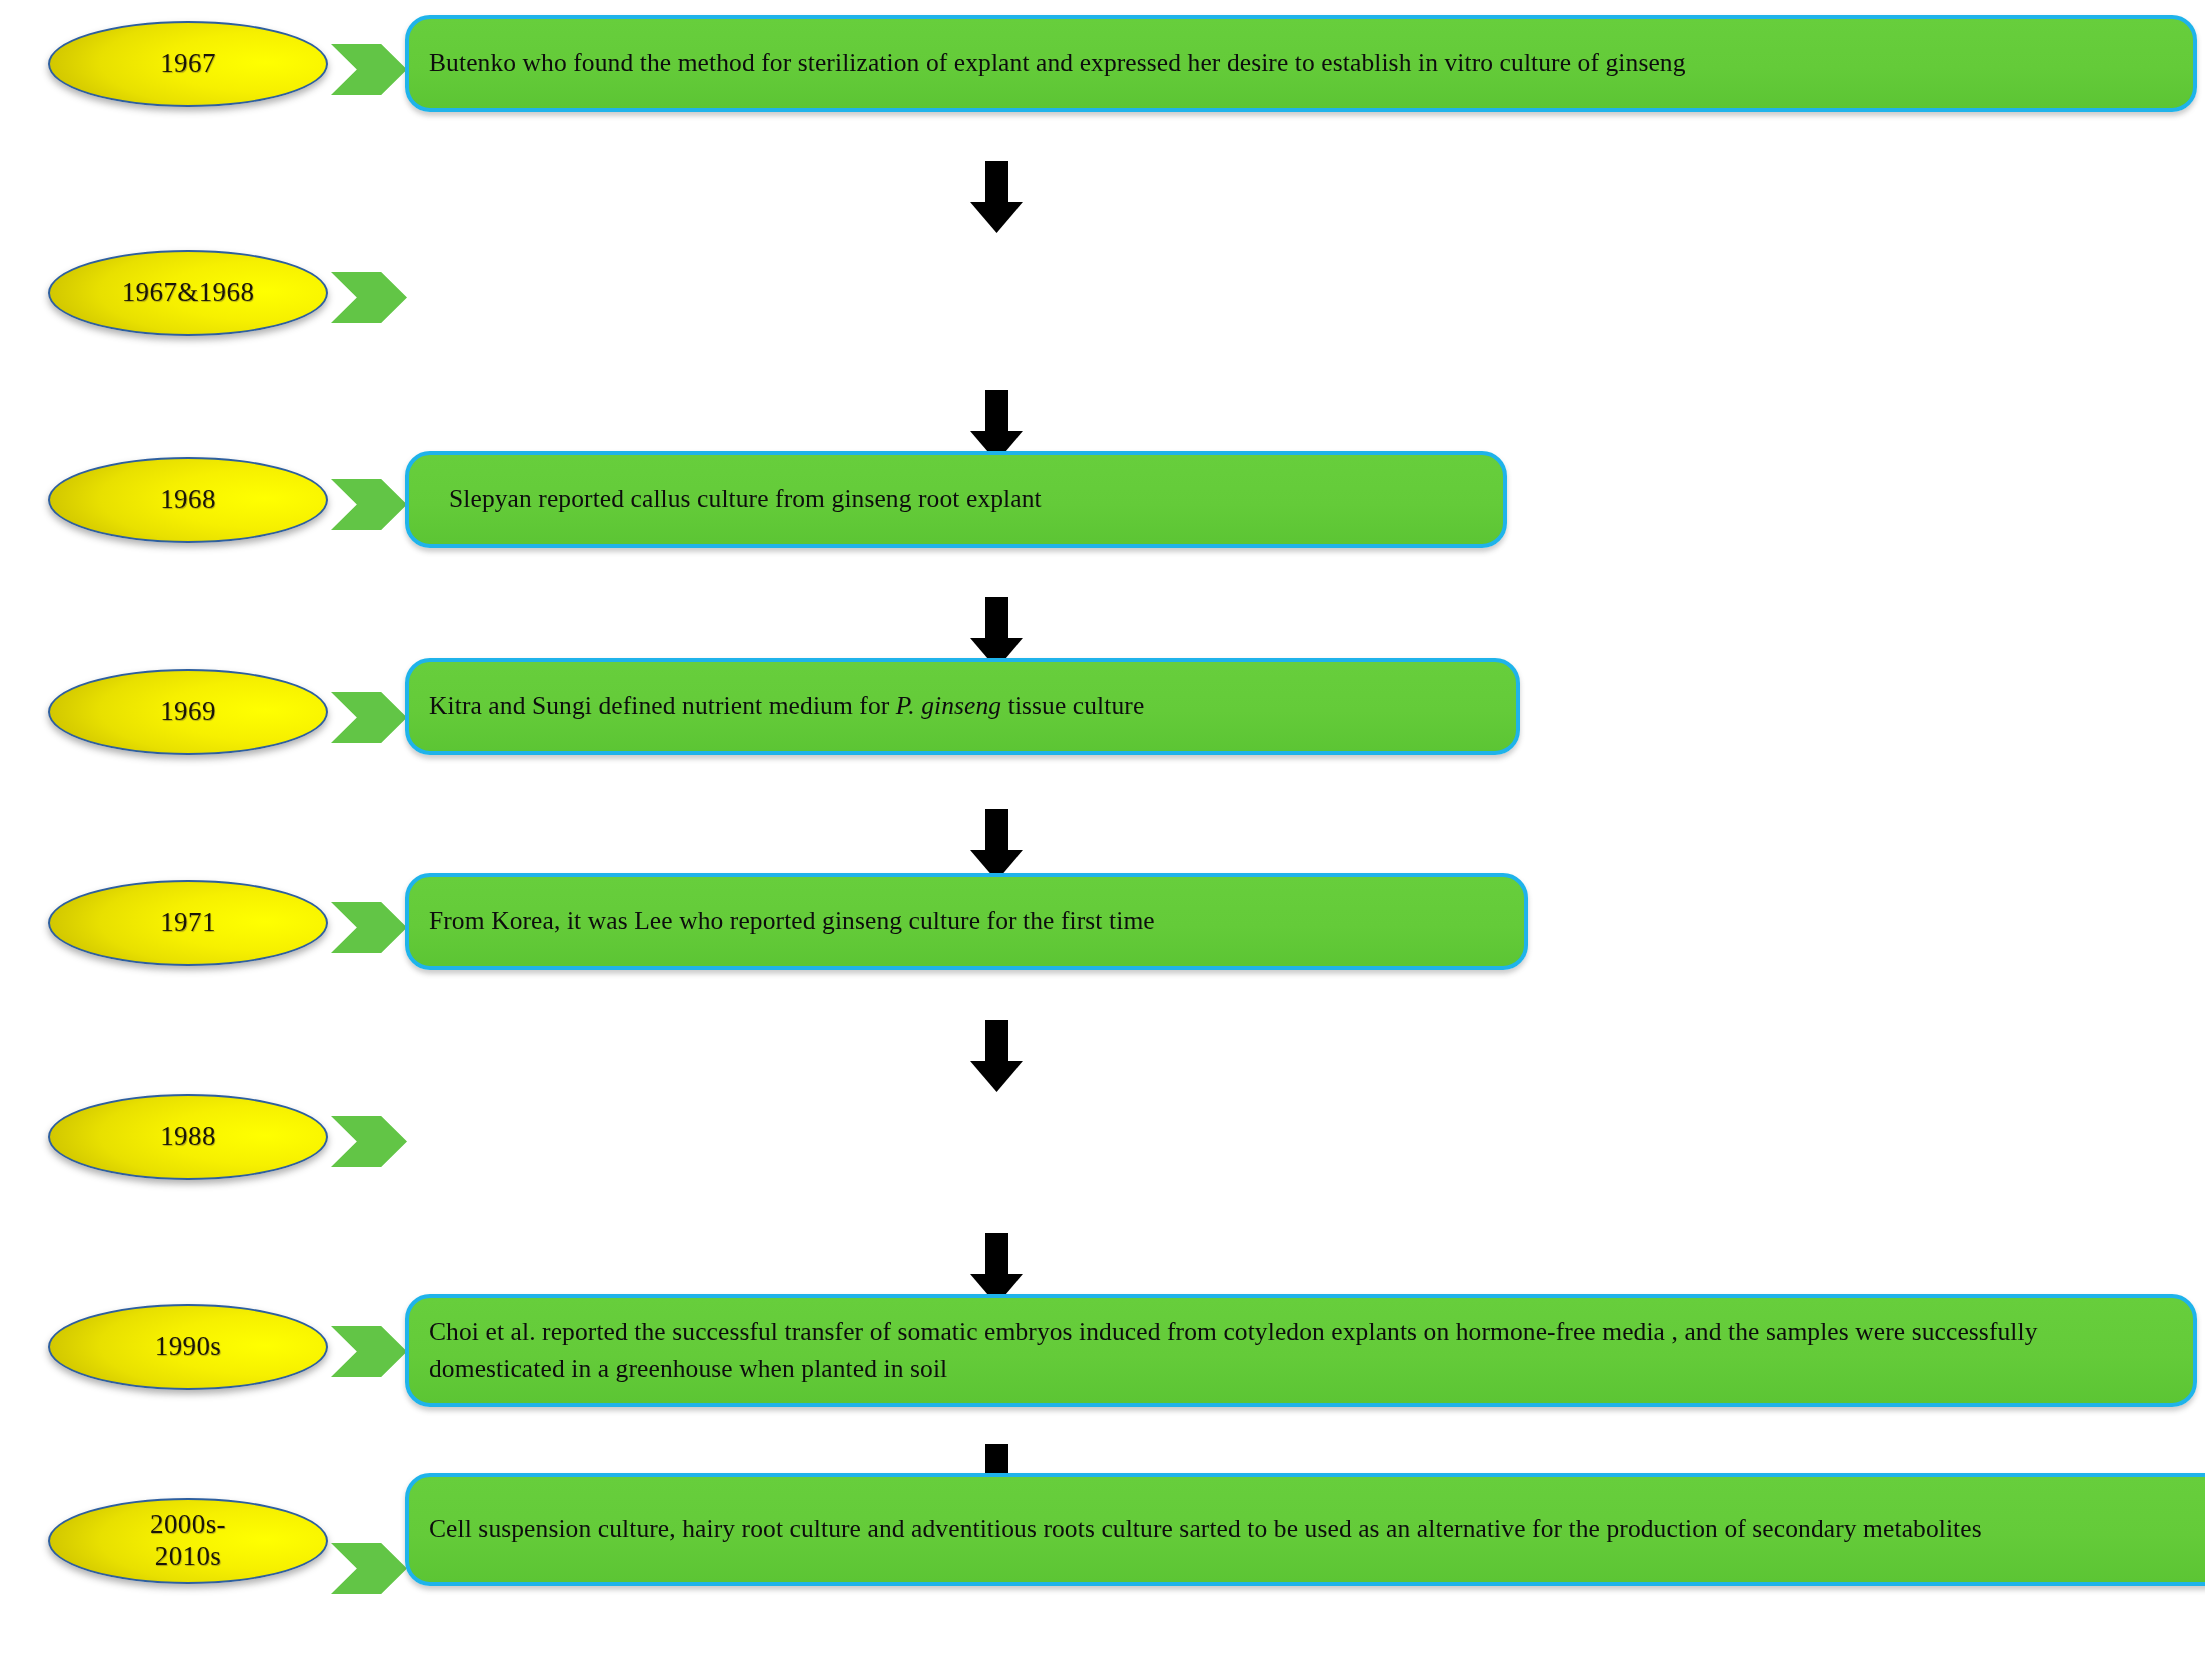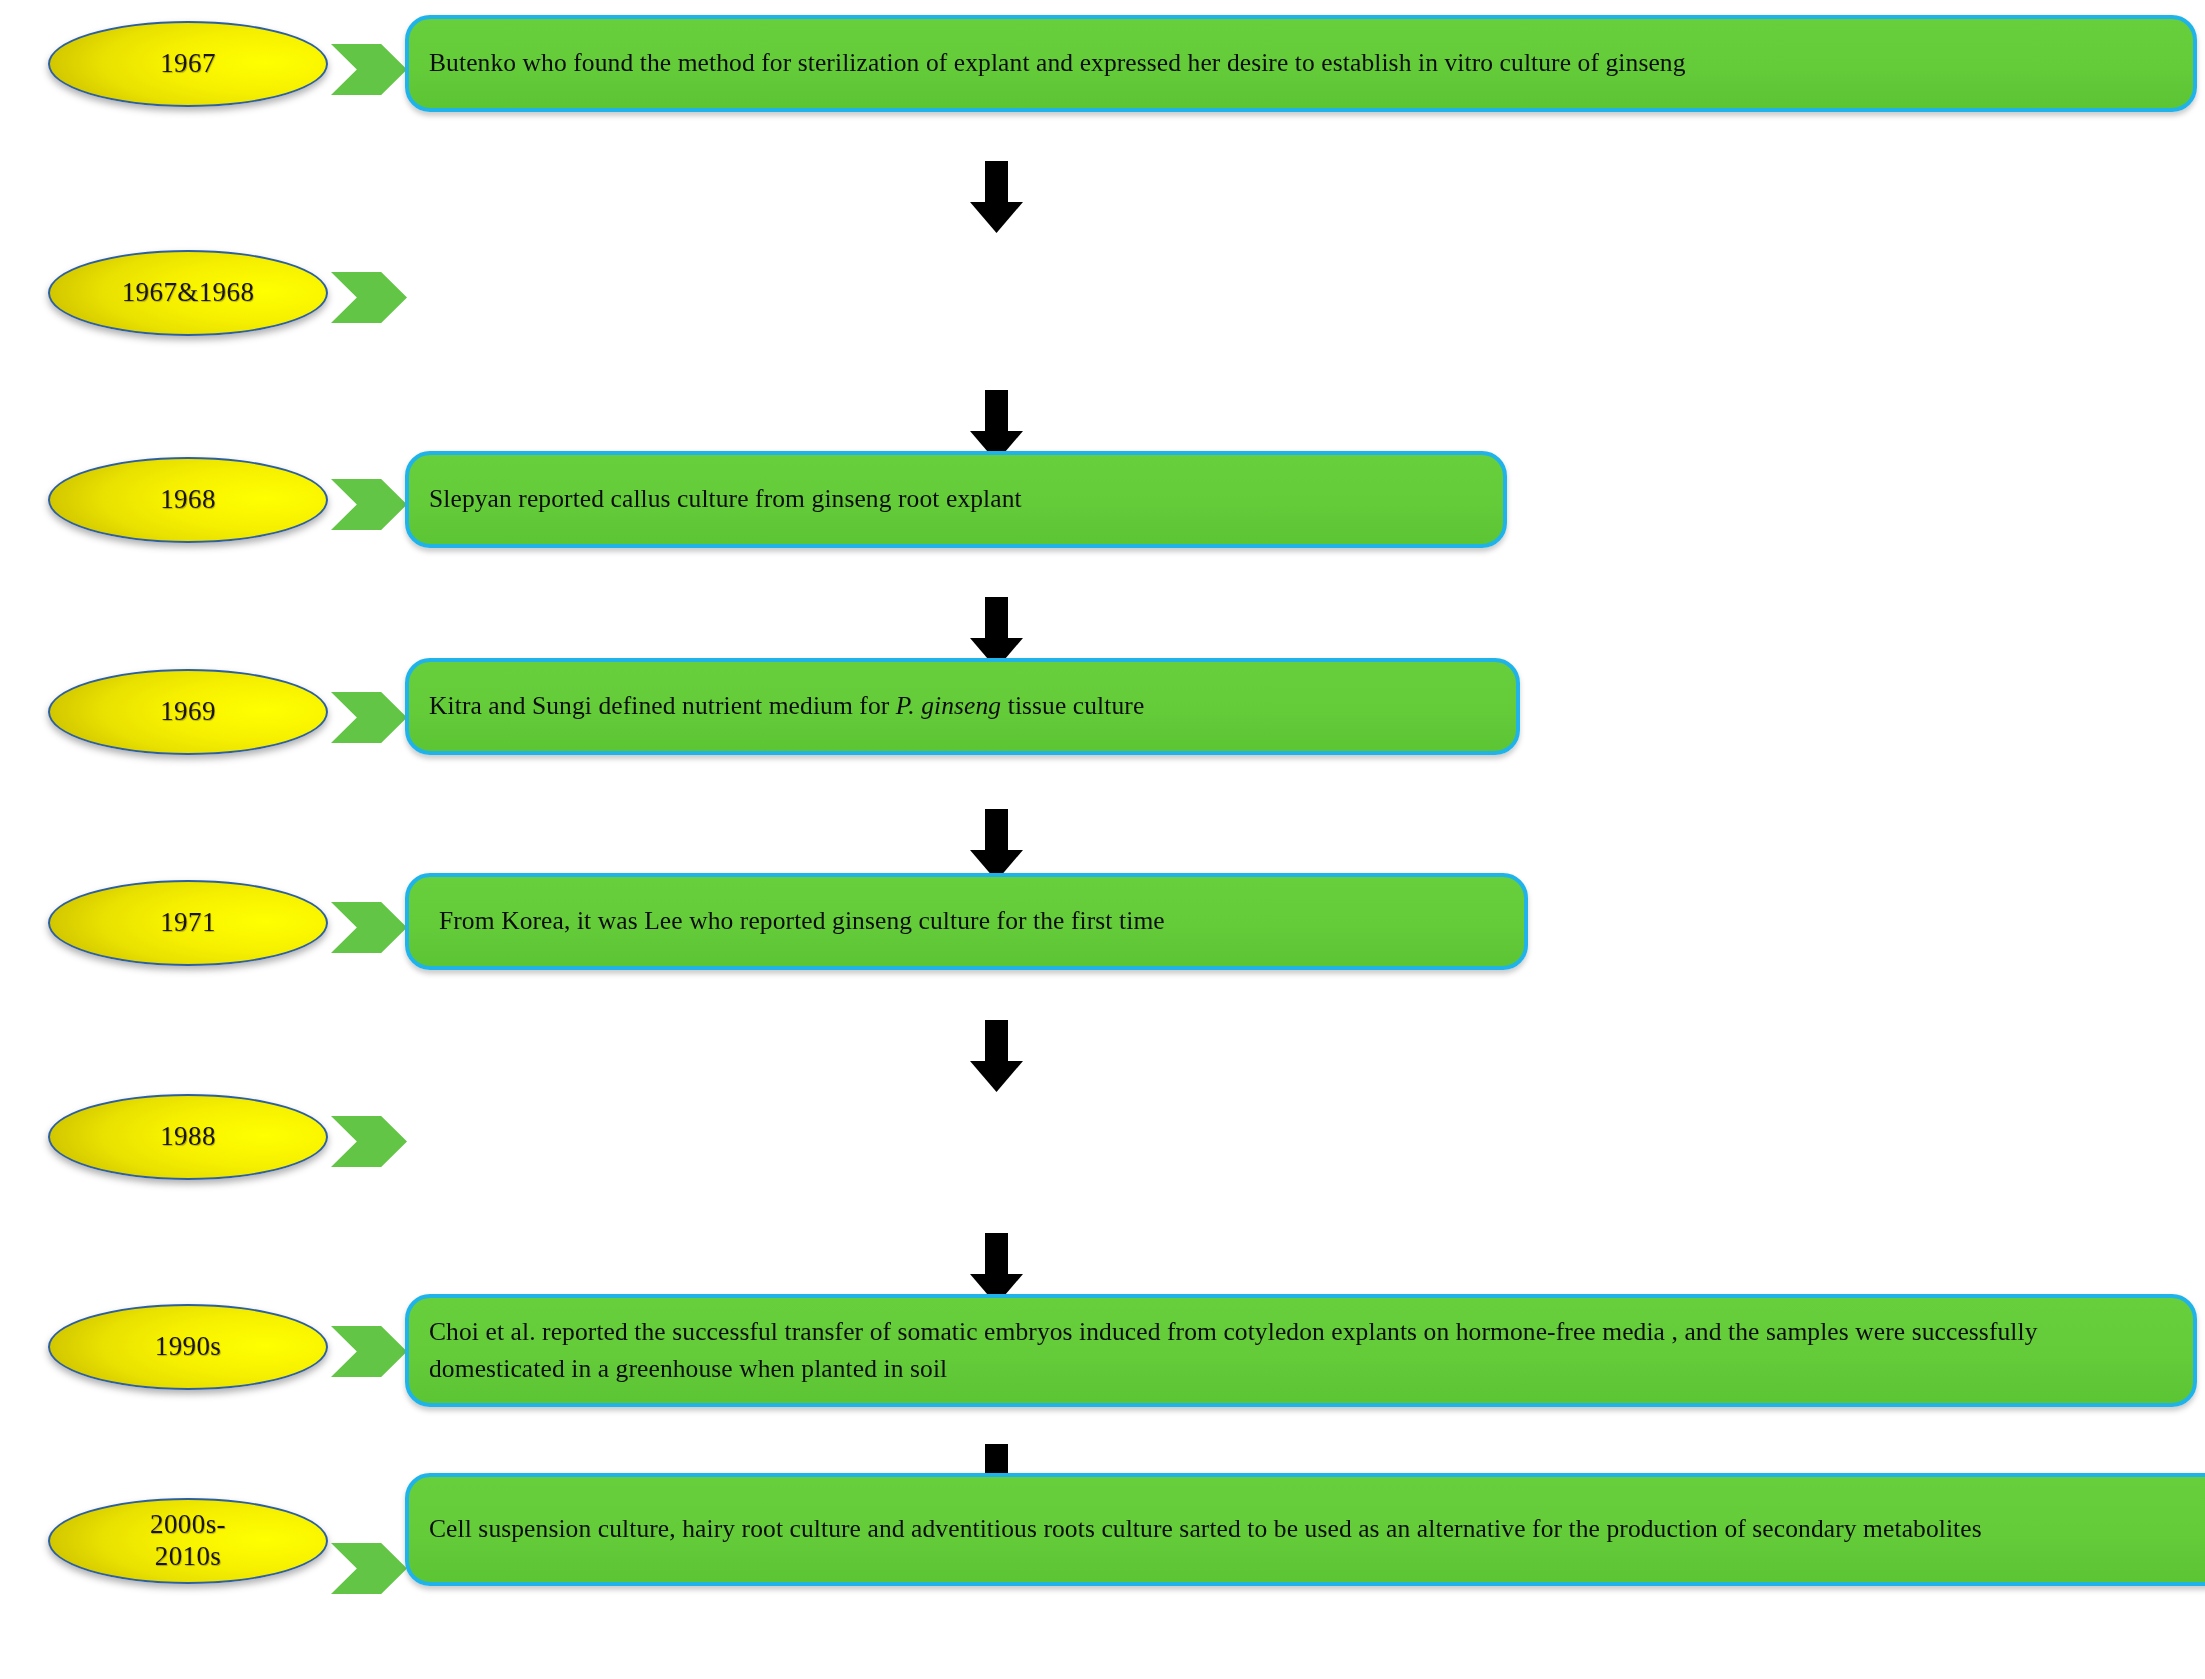--- a/index.html
+++ b/index.html
@@ -142,21 +142,21 @@
     <div class="chev" style="top: 272px;"></div>
     <div class="downarrow" style="top: 390px;">
       <div class="shaft"></div>
       <div class="head"></div>
     </div>
     <div class="ellipse-wrap" style="top: 457px; width: 280px; height: 86px;">
       <div class="ellipse"></div>
       <div class="ellipse-label">1968</div>
     </div>
     <div class="chev" style="top: 479px;"></div>
-    <div class="greenbox" style="top: 451px; width: 1102px; height: 97px;">
+    <div class="greenbox" style="top: 451px; width: 1102px; height: 97px; padding-left: 20px;">
       <span class="txt">Slepyan reported callus culture from ginseng root explant</span>
     </div>
     <div class="downarrow" style="top: 597px;">
       <div class="shaft"></div>
       <div class="head"></div>
     </div>
     <div class="ellipse-wrap" style="top: 669px; width: 280px; height: 86px;">
       <div class="ellipse"></div>
       <div class="ellipse-label">1969</div>
     </div>
@@ -166,21 +166,21 @@
     </div>
     <div class="downarrow" style="top: 809px;">
       <div class="shaft"></div>
       <div class="head"></div>
     </div>
     <div class="ellipse-wrap" style="top: 880px; width: 280px; height: 86px;">
       <div class="ellipse"></div>
       <div class="ellipse-label">1971</div>
     </div>
     <div class="chev" style="top: 902px;"></div>
-    <div class="greenbox" style="top: 873px; width: 1123px; height: 97px; padding-left: 10px;">
+    <div class="greenbox" style="top: 873px; width: 1123px; height: 97px;">
       <span class="txt">From Korea, it was Lee who reported ginseng culture for the first time</span>
     </div>
     <div class="downarrow" style="top: 1020px;">
       <div class="shaft"></div>
       <div class="head"></div>
     </div>
     <div class="ellipse-wrap" style="top: 1094px; width: 280px; height: 86px;">
       <div class="ellipse"></div>
       <div class="ellipse-label">1988</div>
     </div>

